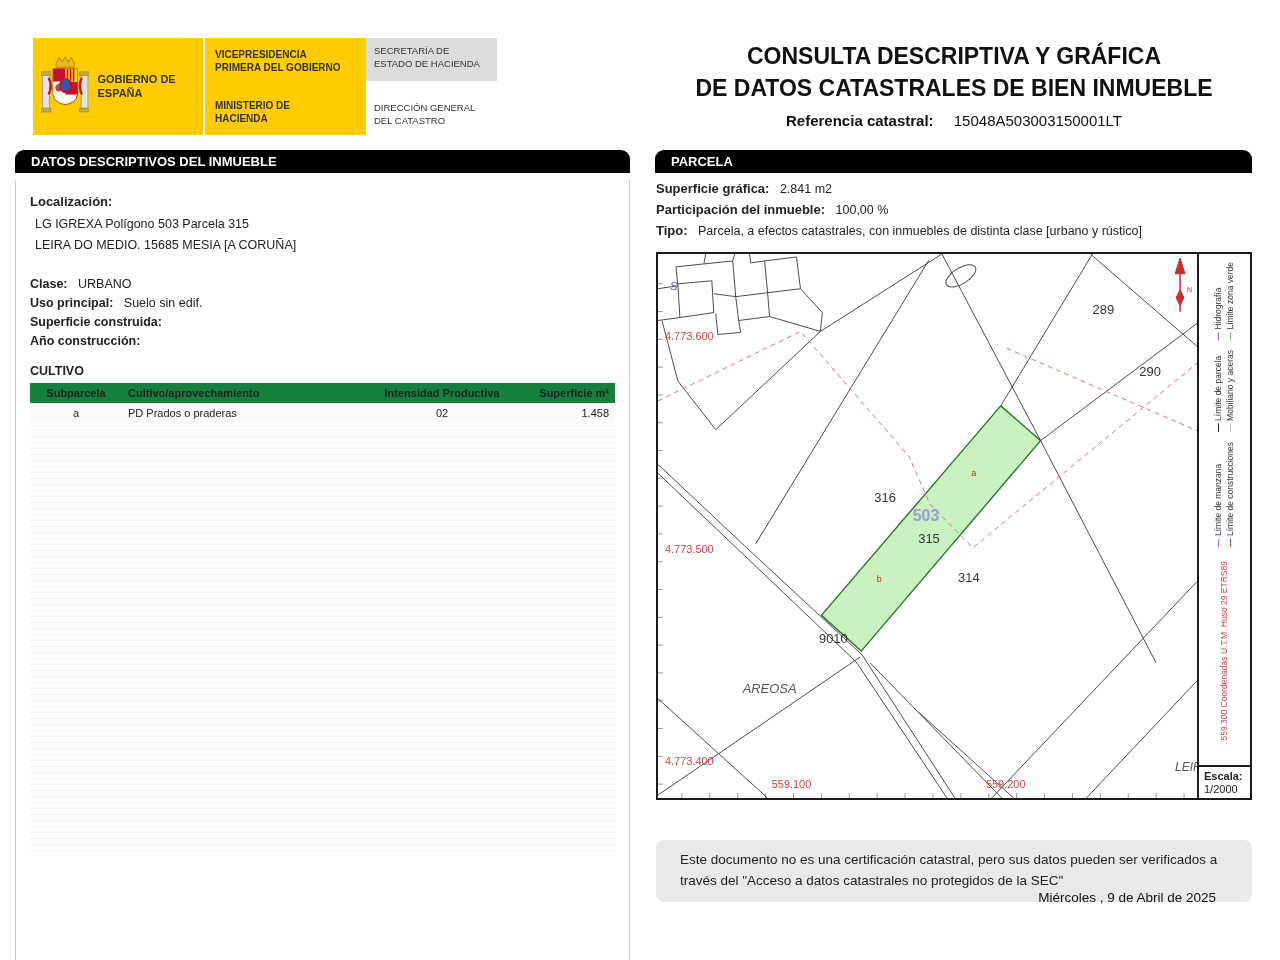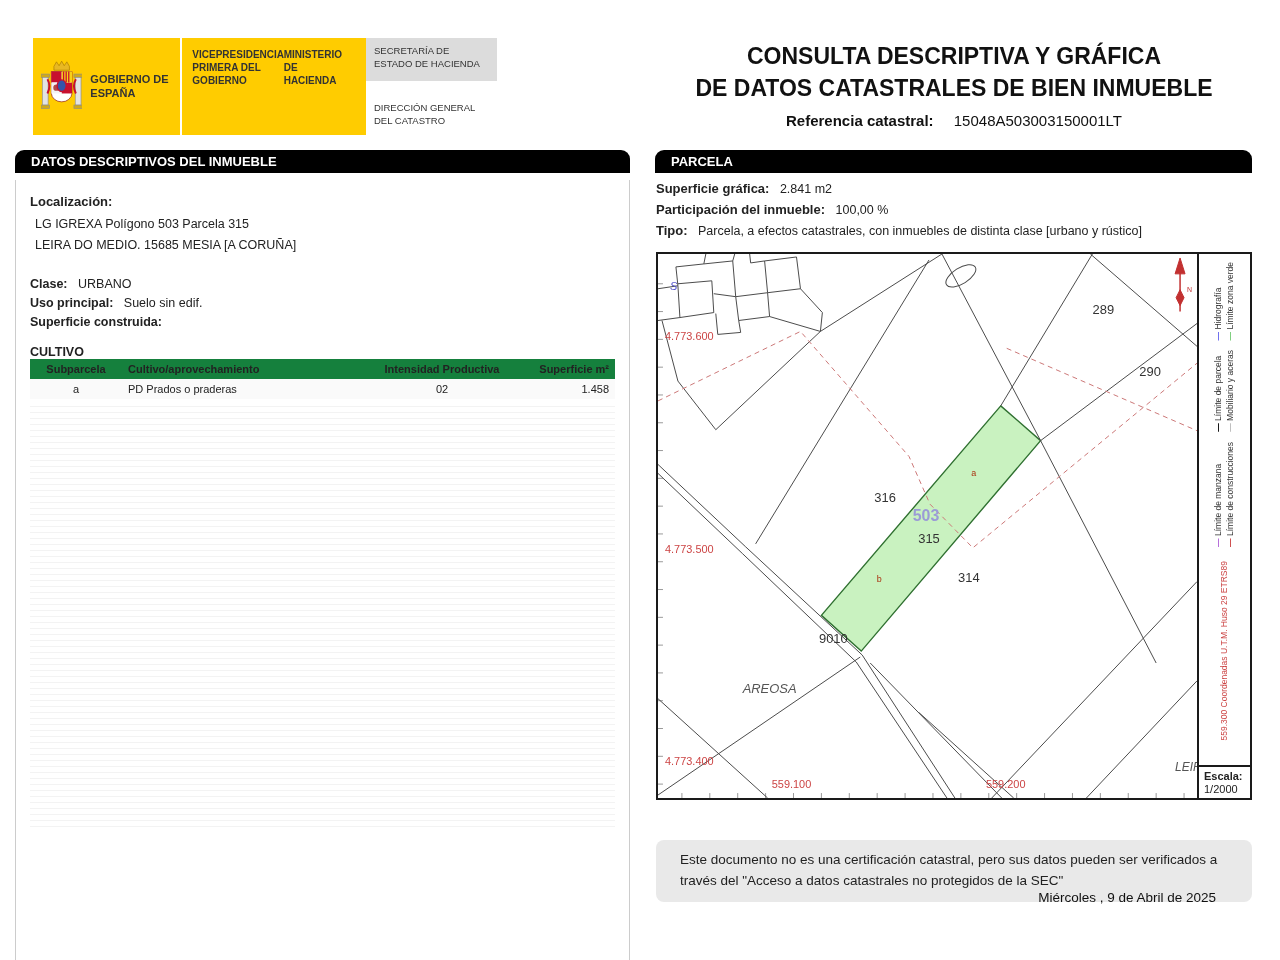--- a/index.html
+++ b/index.html
@@ -2,24 +2,24 @@
 <html><head>
 <meta charset="utf-8">
 <style>
   html,body { margin:0; padding:0; background:#fff; }
   #page { position:relative; width:1280px; height:960px; background:#fff; overflow:hidden;
           font-family:"Liberation Sans", sans-serif; color:#222; }
 
   
   .logo { position:absolute; left:33px; top:38px; width:464px; height:97px; display:flex; }
   .logo-yellow { width:333px; background:#FFCC00; display:flex; }
-  .crest-col { width:197px; display:flex; align-items:center; gap:8px; padding-left:8px;
+  .crest-col { width:172px; display:flex; align-items:center; gap:8px; padding-left:8px;
                border-right:2px solid #fff; box-sizing:border-box; }
   .gob-text { font-size:11px; font-weight:bold; color:#333; line-height:1.25; }
-  .ministry-col { flex:1; display:flex; justify-content:space-between;
+  .ministry-col { flex:1; display:flex; flex-direction:column; justify-content:space-between;
                   padding:10px 24px 10px 10px; font-size:10px; font-weight:bold; color:#333; line-height:1.3; }
   .logo-right { flex:1; display:flex; flex-direction:column; background:#fff; }
   .secretaria { background:#dcdcdc; padding:7px 8px; font-size:9.5px; color:#333; height:34px; line-height:1.35; }
   .direccion  { padding:7px 8px; font-size:9.5px; color:#333; margin-top:14px; line-height:1.35; }
 
   
   .title-block { position:absolute; left:656px; top:40px; width:596px; text-align:center; }
   .title-line { font-size:23px; font-weight:bold; color:#111; line-height:1.4; }
   .ref-line { margin-top:8px; font-size:15px; color:#111; }
   .ref-label { font-weight:bold; }
@@ -35,21 +35,21 @@
   
   .lp-body { position:absolute; left:15px; top:180px; width:615px; height:821px;
              border:1px solid #ccc; border-top:none; border-radius:0 0 9px 9px;
              box-sizing:border-box; padding:14px 14px 10px 14px; }
   .loc-label { font-weight:bold; font-size:13px; margin-bottom:5px; }
   .addr { font-size:12.5px; padding-left:5px; line-height:1.7; }
   .fields { margin-top:20px; font-size:12.5px; }
   .field { margin:5px 0; }
   .f-label { font-weight:bold; }
   .f-value { margin-left:7px; }
-  .cultivo-title { font-weight:bold; font-size:12.5px; margin-top:16px; }
+  .cultivo-title { font-weight:bold; font-size:12.5px; margin-top:16px; margin-bottom:5px; }
   table.cultivo { width:100%; border-collapse:collapse; font-size:11px; }
   table.cultivo th { background:#15803d; padding:4px 6px; font-weight:bold;margin-left:36px; }
   table.cultivo td { padding:4px 6px; background:#fafafa; }
   .col-sub { width:80px; text-align:center; }
   .col-cult { text-align:left; }
   .col-int { width:130px; text-align:center; }
   .col-sup { width:90px; text-align:right; }
   .stripes { height:430px; margin-top:2px;
              background:repeating-linear-gradient(180deg,#ffffff 0 5px,#f3f3f3 5px 6px); }
 
@@ -144,20 +144,24 @@
       <div class="field">
         <span class="f-label">Clase:</span>
         <span class="f-value">URBANO</span>
       </div>
       <div class="field">
         <span class="f-label">Uso principal:</span>
         <span class="f-value">Suelo sin edif.</span>
       </div>
       <div class="field">
         <span class="f-label">Superficie construida:</span>
+        <span class="f-value"></span>
+      </div>
+      <div class="field">
+        <span class="f-label">Año construcción:</span>
         <span class="f-value"></span>
       </div>
     </div>
     <div class="cultivo-title">CULTIVO</div>
     <table class="cultivo">
       <thead>
         <tr>
           <th class="col-sub">Subparcela</th>
           <th class="col-cult">Cultivo/aprovechamiento</th>
           <th class="col-int">Intensidad Productiva</th>

